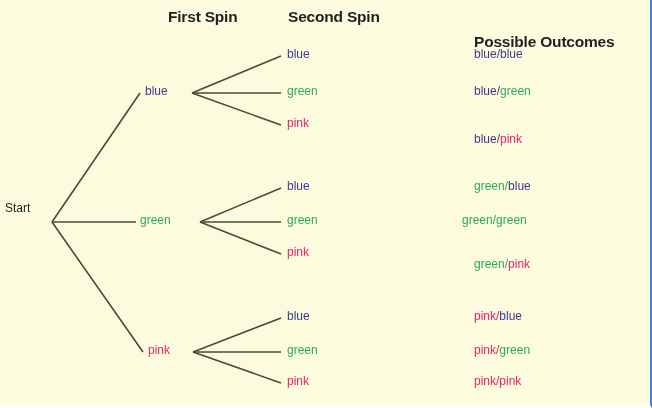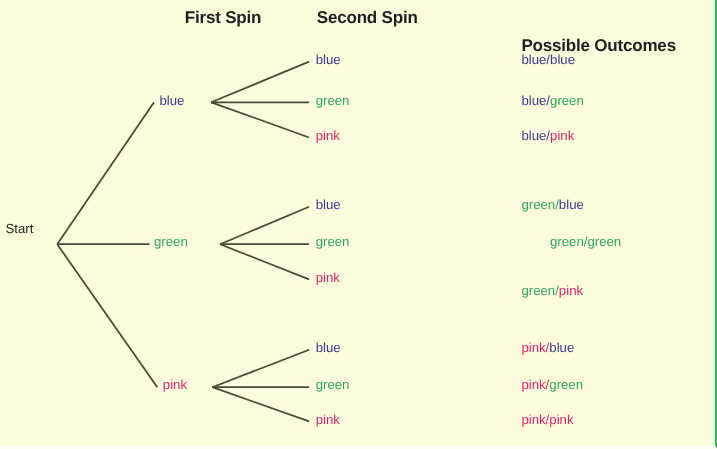--- a/index.html
+++ b/index.html
@@ -12,21 +12,21 @@
     background: #fffff0;
     font-family: "Liberation Sans", sans-serif;
     overflow: hidden;
   }
   #canvas {
     position: relative;
     width: 652px;
     height: 408px;
     background: #fdfbdd;
     box-sizing: border-box;
-    border-right: 2px solid #22c55e;
+    border-right: 2px solid #3b82f6;
     border-bottom: 3px solid #fffff5;
     overflow: hidden;
   }
   #edges {
     position: absolute;
     left: 0;
     top: 0;
     width: 652px;
     height: 408px;
     pointer-events: none;
@@ -94,22 +94,22 @@
       <div class="node c-green" style="left: 287px; top: 214px;">green</div>
       <div class="node c-pink" style="left: 287px; top: 246px;">pink</div>
       <div class="node c-blue" style="left: 287px; top: 310px;">blue</div>
       <div class="node c-green" style="left: 287px; top: 344px;">green</div>
       <div class="node c-pink" style="left: 287px; top: 375px;">pink</div>
     </div>
 
   <div id="outcomes-layer">
       <div class="node" style="left: 474px; top: 48px;"><span class="c-blue">blue</span><span class="c-blue">/</span><span class="c-blue">blue</span></div>
       <div class="node" style="left: 474px; top: 85px;"><span class="c-blue">blue</span><span class="c-blue">/</span><span class="c-green">green</span></div>
-      <div class="node" style="left: 474px; top: 117px;"><span class="c-blue">blue</span><span class="c-blue">/</span><span class="c-pink">pink</span></div>
+      <div class="node" style="left: 474px; top: 133px;"><span class="c-blue">blue</span><span class="c-blue">/</span><span class="c-pink">pink</span></div>
       <div class="node" style="left: 474px; top: 180px;"><span class="c-green">green</span><span class="c-green">/</span><span class="c-blue">blue</span></div>
-      <div class="node" style="left: 500px; top: 214px;"><span class="c-green">green</span><span class="c-green">/</span><span class="c-green">green</span></div>
+      <div class="node" style="left: 462px; top: 214px;"><span class="c-green">green</span><span class="c-green">/</span><span class="c-green">green</span></div>
       <div class="node" style="left: 474px; top: 258px;"><span class="c-green">green</span><span class="c-green">/</span><span class="c-pink">pink</span></div>
       <div class="node" style="left: 474px; top: 310px;"><span class="c-pink">pink</span><span class="c-pink">/</span><span class="c-blue">blue</span></div>
       <div class="node" style="left: 474px; top: 344px;"><span class="c-pink">pink</span><span class="c-pink">/</span><span class="c-green">green</span></div>
       <div class="node" style="left: 474px; top: 375px;"><span class="c-pink">pink</span><span class="c-pink">/</span><span class="c-pink">pink</span></div>
     </div>
 
 </div>
 
 </body></html>

